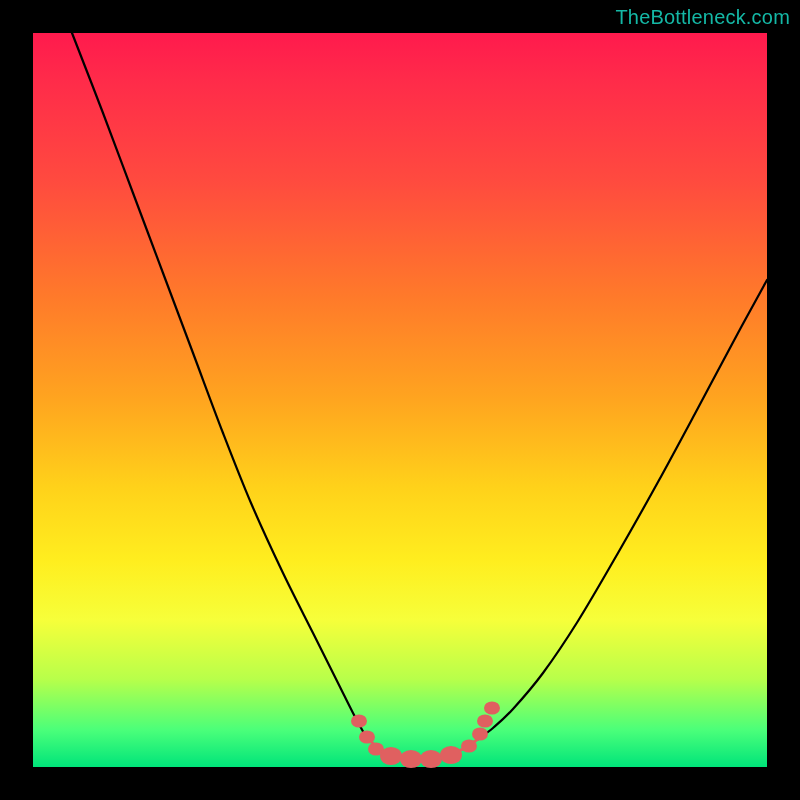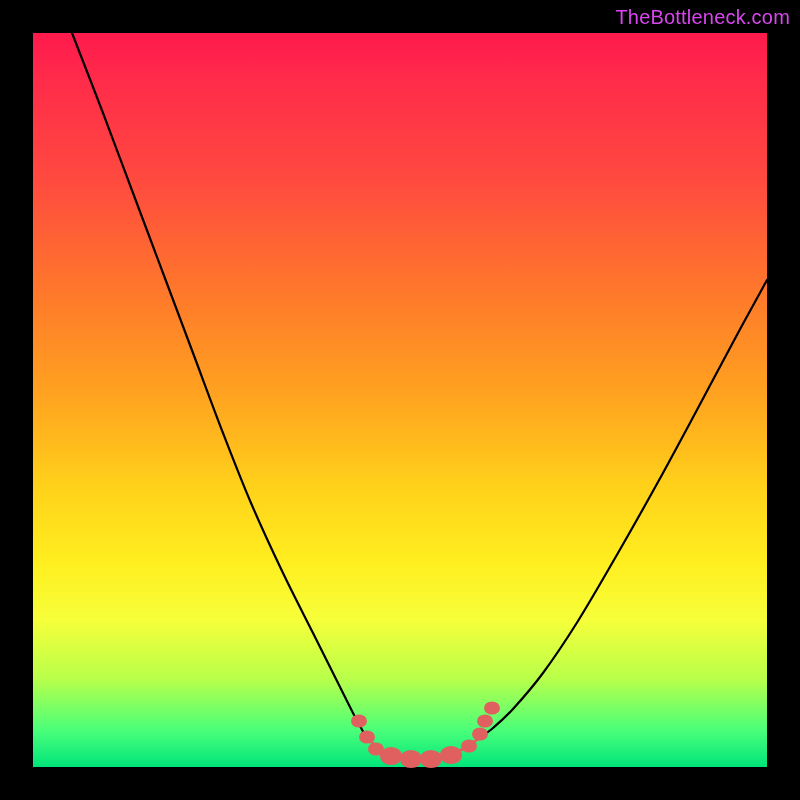--- a/index.html
+++ b/index.html
@@ -35,21 +35,21 @@
       #f6ff3a 80%,
       #b8ff4a 88%,
       #4aff7a 95%,
       #00e47a 100%
     );
   }
   .watermark {
     position: absolute;
     top: 6px;
     right: 10px;
-    color: #d946ef;
+    color: #14b8a6;
     font-size: 20px;
     font-weight: 500;
     letter-spacing: 0.2px;
   }
   svg.curve-layer {
     position: absolute;
     left: 0;
     top: 0;
     width: 734px;
     height: 734px;

